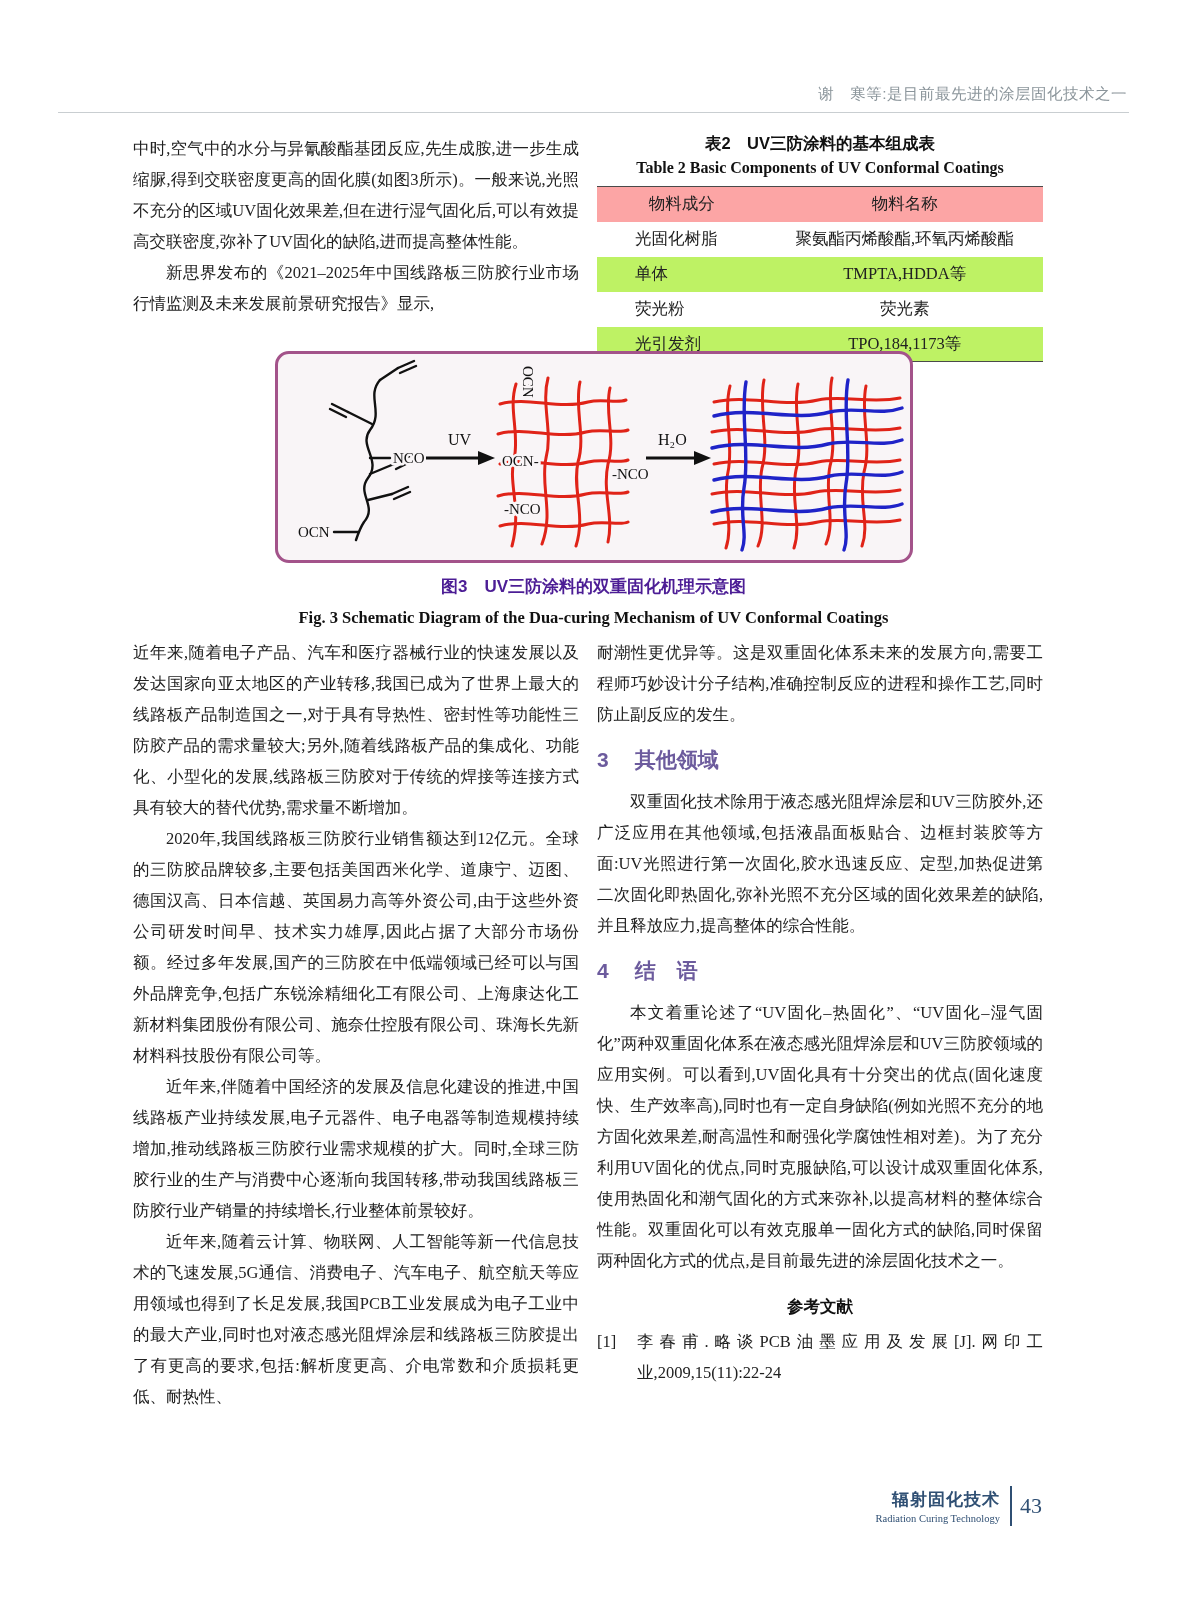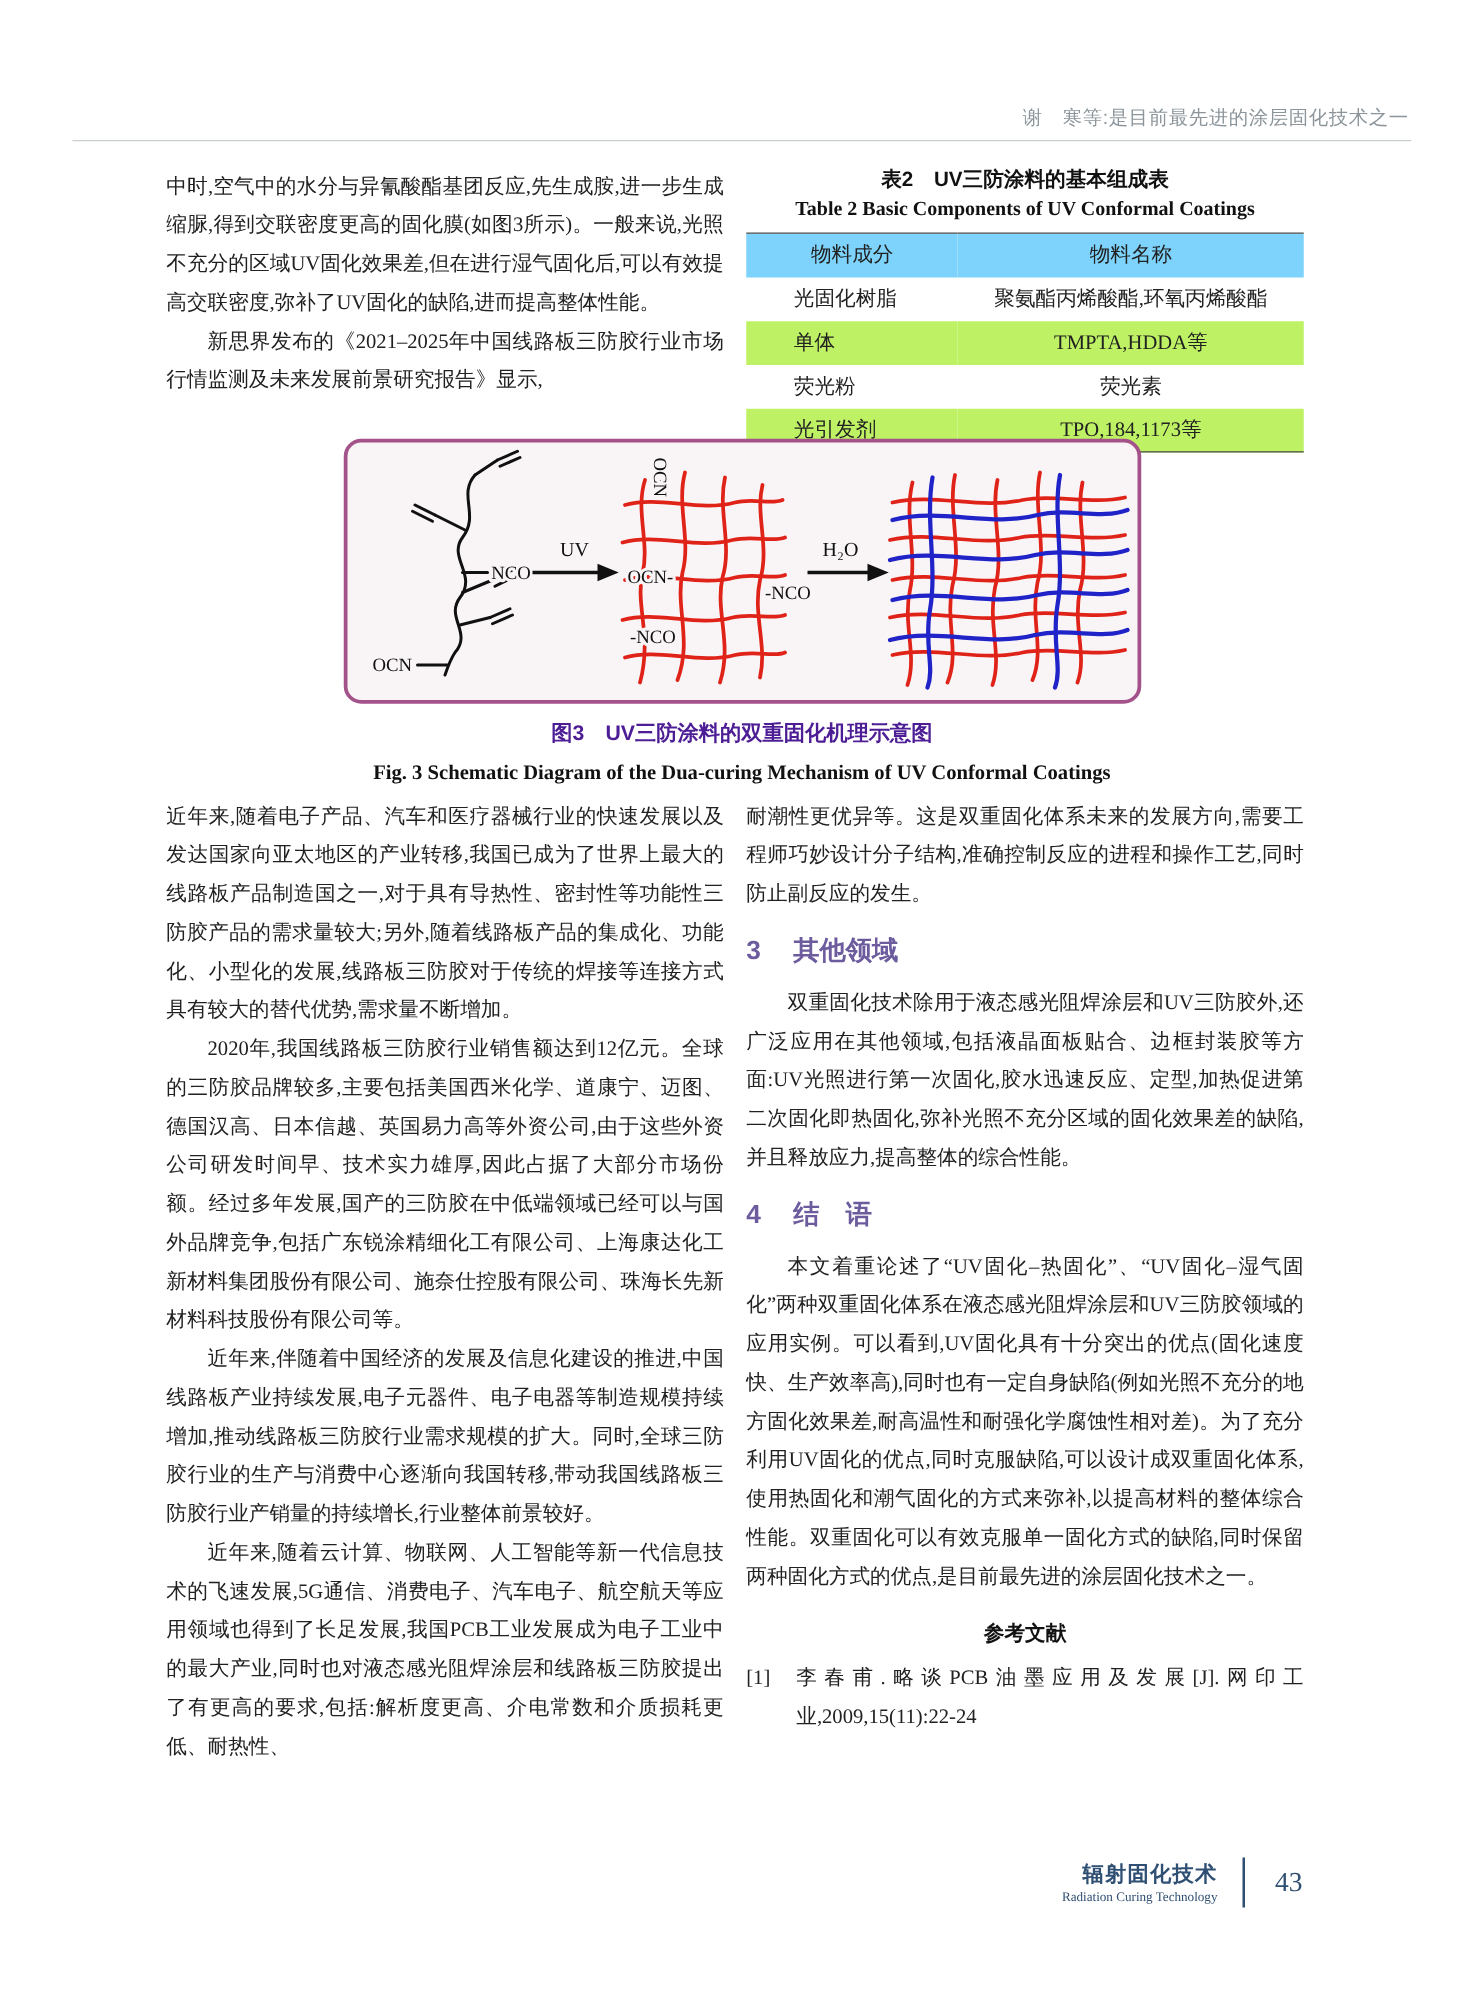--- a/index.html
+++ b/index.html
@@ -45,21 +45,21 @@
     font-weight: bold; font-size: 16px; text-align: center; color: #111;
     margin-top: 4px;
   }
   table.comp-table {
     width: 100%; margin-top: 9px; border-collapse: collapse;
     border-top: 1.5px solid #4a4a4a; border-bottom: 1.5px solid #4a4a4a;
     font-size: 16.5px;
   }
   table.comp-table td { height: 35px; text-align: center; padding: 0 6px; }
   table.comp-table td:first-child { width: 38%; text-align: left; padding-left: 38px; }
-  tr.hdr td { background: #7dd3fc; text-align: center !important; padding-left: 6px !important; }
+  tr.hdr td { background: #fca5a5; text-align: center !important; padding-left: 6px !important; }
   tr.alt td { background: #bef264; }
 
   
   .figure-wrap { position: absolute; top: 351px; left: 0; width: 100%; text-align: center; }
   .figure-box {
     width: 638px; height: 212px; margin: 0 auto;
     border: 3px solid #a3538a; border-radius: 14px;
     background: #f9f5f7; overflow: hidden;
   }
   .fig-caption-cn {
@@ -95,28 +95,28 @@
   }
   .ref-item { display: flex; font-size: 16.5px; line-height: 31px; text-align: justify; }
   .ref-index { flex: 0 0 40px; }
   .ref-text { flex: 1; }
 
   
   .footer {
     position: absolute; top: 1486px; right: 145px;
     display: flex; align-items: center;
   }
-  .footer-names { text-align: right; padding-right: 20px; }
+  .footer-names { text-align: right; padding-right: 10px; }
   .footer-cn {
     font-family: "Liberation Sans", "DejaVu Sans", sans-serif;
     font-weight: bold; font-size: 17px; color: #2f4f73; letter-spacing: 1px;
   }
   .footer-en { font-size: 10.5px; color: #2f4f73; margin-top: 2px; }
   .footer-page {
-    border-left: 2.5px solid #2f4f73; padding-left: 24px;
+    border-left: 2.5px solid #2f4f73; padding-left: 8px;
     font-size: 22px; color: #2f4f73; height: 40px; line-height: 40px;
   }
 </style>
 </head>
 <body>
 
 <div class="page">
 
   <div class="running-head">谢　寒等:是目前最先进的涂层固化技术之一</div>
   <hr class="head-rule">

